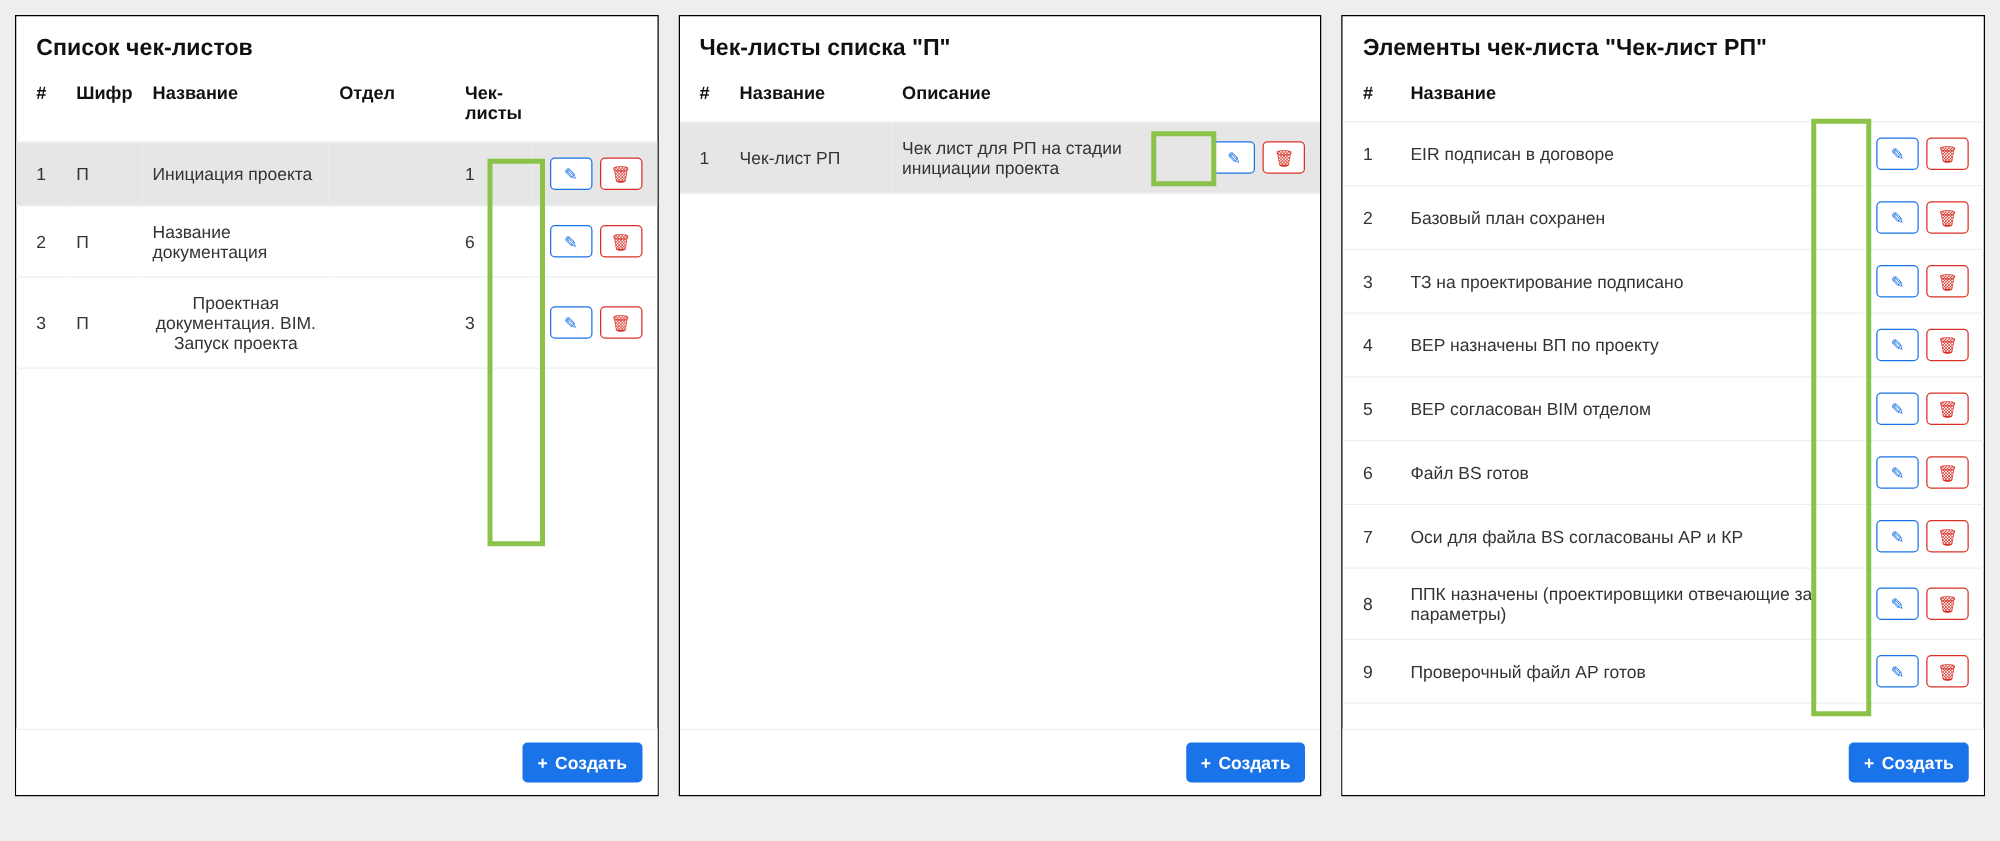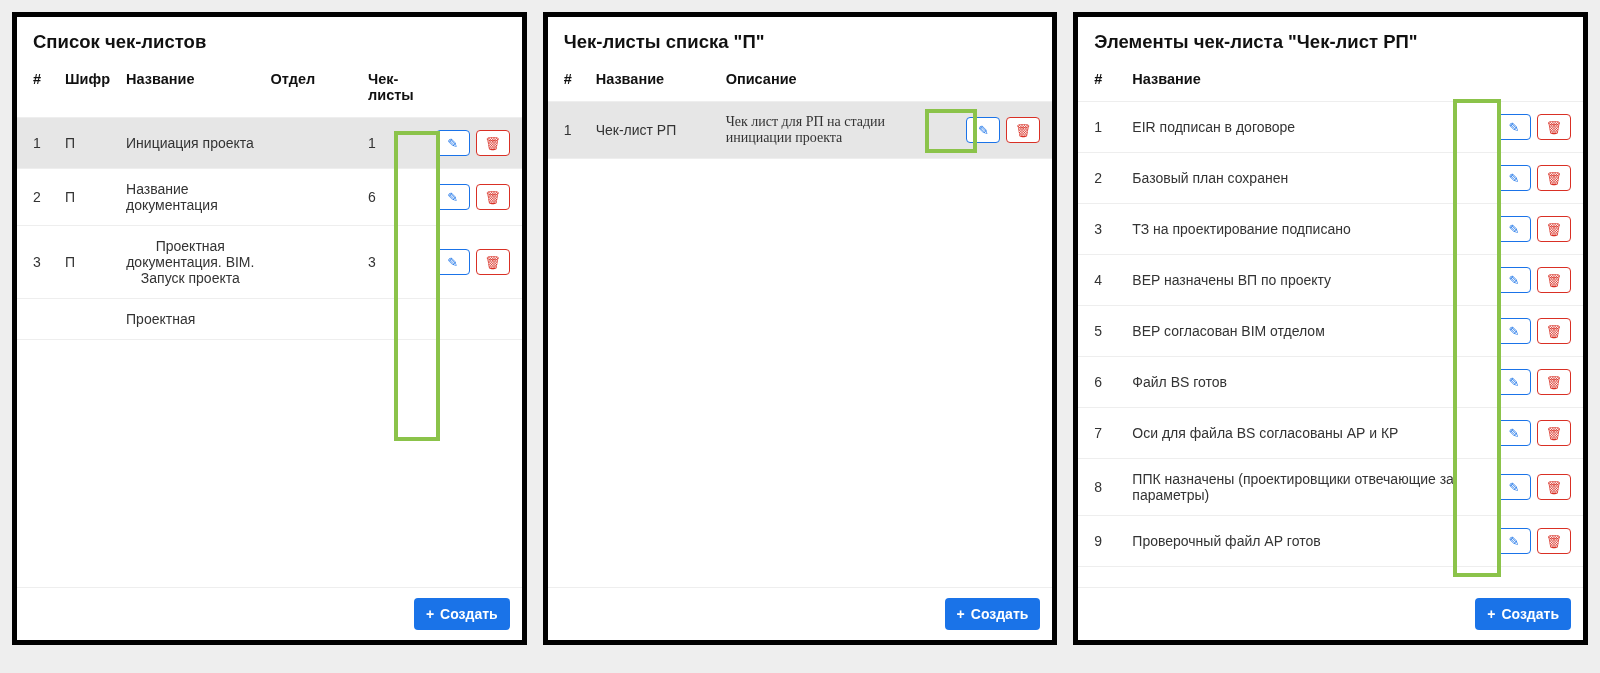--- a/index.html
+++ b/index.html
@@ -10,21 +10,21 @@
     font-size: 14px;
     color: #222;
   }
   .container {
     display: flex;
     gap: 16px;
     width: 100%;
   }
   .panel {
     background: #fff;
-    border: 5px solid #000000;
+    border: 1px solid #000000;
     display: flex;
     flex-direction: column;
     flex: 1 1 0;
     min-width: 0;
   }
   .panel-header {
     padding: 14px 16px 4px 16px;
     font-weight: 700;
     font-size: 18.5px;
     color: #111;
@@ -185,28 +185,20 @@
                 <div class="actions">
                   <span class="icon-btn edit">
                     <span>✎</span>
                   </span>
                   <span class="icon-btn del">
                     <span>🗑</span>
                   </span>
                 </div>
               </td>
             </tr>
-            <tr>
-              <td></td>
-              <td></td>
-              <td style="max-width:90px;">Проектная</td>
-              <td></td>
-              <td></td>
-              <td></td>
-            </tr>
           </tbody>
       </table>
 
       <div class="hl" style="left:377px; top:74px; width:46px; height:310px;"></div>
     </div>
     <div class="panel-footer">
       <button class="create-btn">
         <span class="plus">+</span>
         <span>Создать</span>
       </button>
@@ -222,21 +214,21 @@
             <th class="col-num">#</th>
             <th style="width:130px;">Название</th>
             <th>Описание</th>
             <th class="col-act"></th>
           </tr>
         </thead>
         <tbody id="p2-body">
             <tr class="selected">
               <td>1</td>
               <td>Чек-лист РП</td>
-              <td style="max-width:150px;font-family:Liberation Serif, serif;">Чек лист для РП на стадии инициации проекта</td>
+              <td style="max-width:150px;">Чек лист для РП на стадии инициации проекта</td>
               <td class="col-act">
                 <div class="actions">
                   <span class="icon-btn edit">
                     <span>✎</span>
                   </span>
                   <span class="icon-btn del">
                     <span>🗑</span>
                   </span>
                 </div>
               </td>

